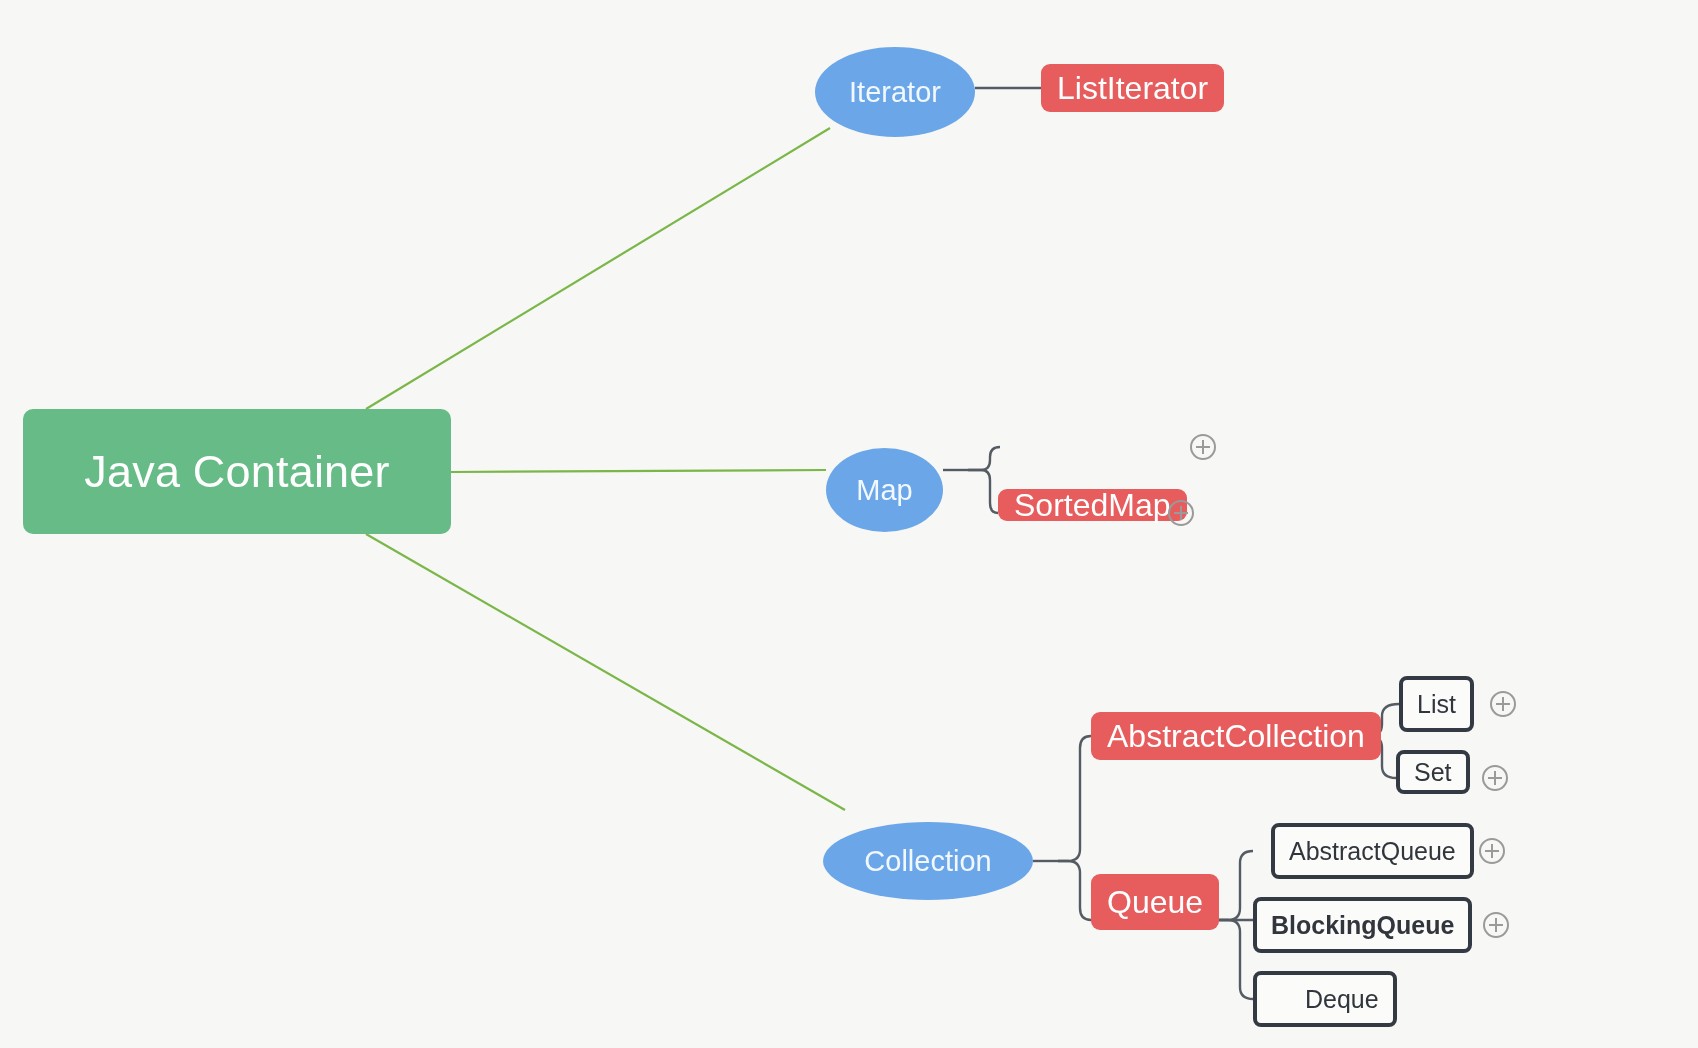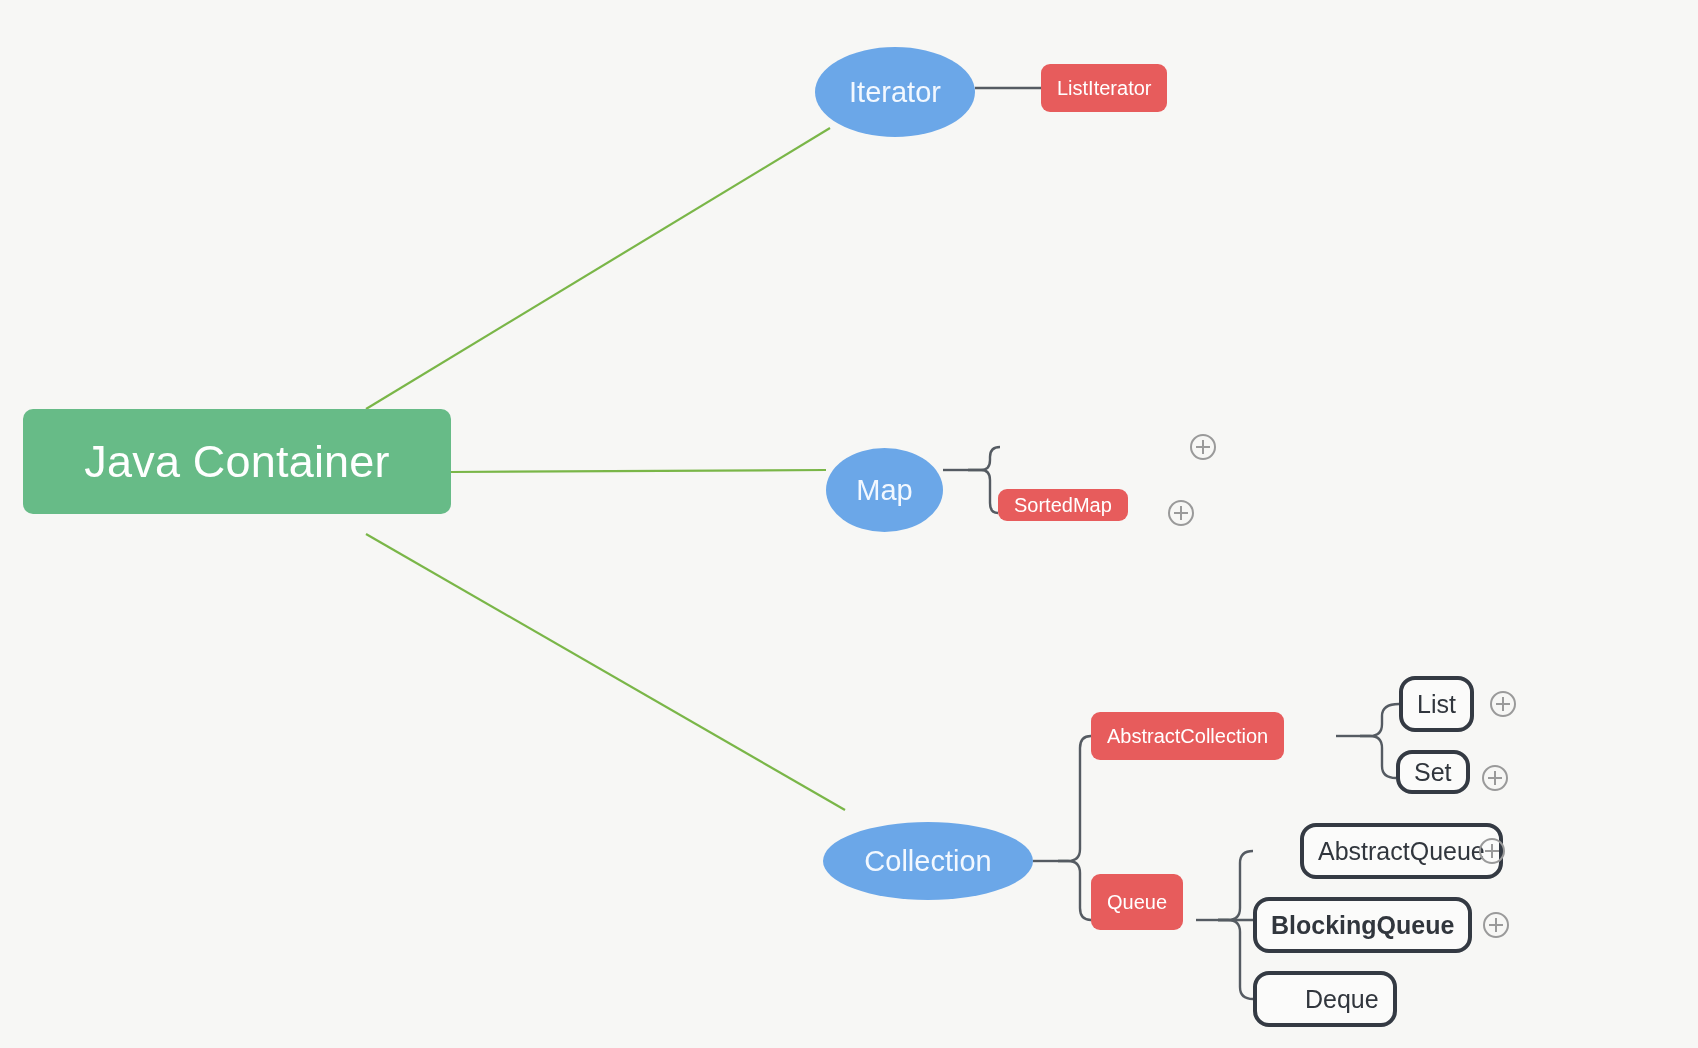--- a/index.html
+++ b/index.html
@@ -49,29 +49,29 @@
     background: #6ba7e8;
     color: #f2f8ff;
     border-radius: 50%;
     font-size: 29px;
   }
   
   .n-pill {
     background: #e75c5c;
     color: #ffffff;
     border-radius: 9px;
-    font-size: 20px;
+    font-size: 32px;
     padding: 13px 16px;
   }
   
   .n-box {
     background: #fbfbfa;
     color: #31363d;
     border: 4px solid #343a43;
-    border-radius: 16px;
+    border-radius: 8px;
     font-size: 25px;
     padding: 0 14px;
   }
   .plus {
     position: absolute;
     width: 26px;
     height: 26px;
     border: 2px solid #9a9a9a;
     border-radius: 50%;
     box-sizing: border-box;
@@ -120,21 +120,21 @@
     <path d="M 1336 736 L 1360 736" stroke="#555b62" stroke-width="2.4" fill="none"></path>
     <path d="M 1360 736 L 1370 736 Q 1382 736 1382 724 L 1382 716 Q 1382 704 1399 704" stroke="#555b62" stroke-width="2.4" fill="none"></path>
     <path d="M 1360 736 L 1370 736 Q 1382 736 1382 748 L 1382 766 Q 1382 778 1396 778" stroke="#555b62" stroke-width="2.4" fill="none"></path>
 
     <path d="M 1196 920 L 1218 920" stroke="#555b62" stroke-width="2.4" fill="none"></path>
     <path d="M 1218 920 L 1228 920 Q 1240 920 1240 908 L 1240 863 Q 1240 851 1253 851" stroke="#555b62" stroke-width="2.4" fill="none"></path>
     <path d="M 1218 920 L 1253 920" stroke="#555b62" stroke-width="2.4" fill="none"></path>
     <path d="M 1218 920 L 1228 920 Q 1240 920 1240 932 L 1240 987 Q 1240 999 1253 999" stroke="#555b62" stroke-width="2.4" fill="none"></path>
   </svg>
 
-  <div class="node n-root" style="left:23px; top:409px; width:428px; height:105px;">
+  <div class="node n-root" style="left:23px; top:409px; width:428px; height:125px;">
     <span>Java Container</span>
   </div>
 
   <div class="node n-ellipse" style="left:815px; top:47px; width:160px; height:90px;">
     <span>Iterator</span>
   </div>
   <div class="node n-pill" style="left:1041px; top:64px; height:48px;">
     <span>ListIterator</span>
   </div>
 
@@ -163,21 +163,21 @@
 
   <div class="node n-box" style="left:1396px; top:750px; height:44px;">
     <span>Set</span>
   </div>
   <div class="plus" style="left:1482px; top:765px;"></div>
 
   <div class="node n-pill" style="left:1091px; top:874px; height:56px;">
     <span>Queue</span>
   </div>
 
-  <div class="node n-box" style="left:1300px; top:823px; height:56px;">
+  <div class="node n-box" style="left:1271px; top:823px; height:56px;">
     <span>AbstractQueue</span>
   </div>
   <div class="plus" style="left:1479px; top:838px;"></div>
 
   <div class="node n-box" style="left:1253px; top:897px; height:56px;font-weight:bold;">
     <span>BlockingQueue</span>
   </div>
   <div class="plus" style="left:1483px; top:912px;"></div>
 
   <div class="node n-box" style="left:1253px; top:971px; height:56px;padding-left:48px;">

